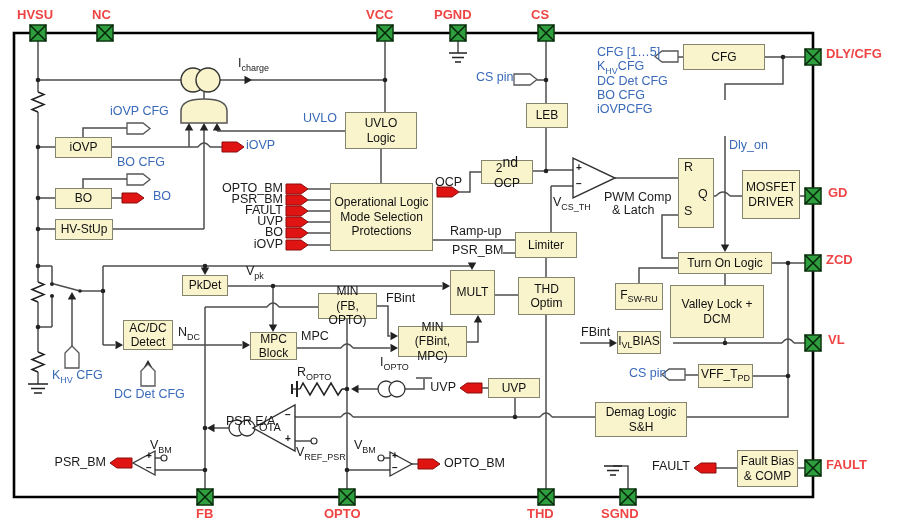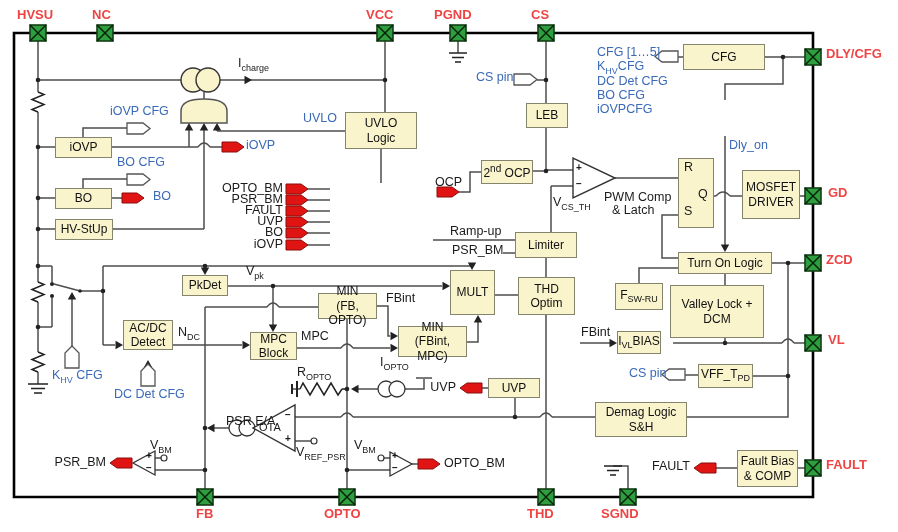--- a/index.html
+++ b/index.html
@@ -4,21 +4,21 @@
 <style>
   html,body{margin:0;padding:0;background:#fff}
   #stage{position:relative;width:898px;height:532px;background:#fff;overflow:hidden;
          font-family:"Liberation Sans","DejaVu Sans",sans-serif;}
   #wires{position:absolute;left:0;top:0;z-index:0}
   .L{position:absolute;z-index:3;white-space:nowrap;font-size:12.5px;color:#1a1a1a;line-height:1.1}
   .pin{font-size:13px;font-weight:bold;color:#ef4444}
   .bl{color:#3a6ab8}
   .sm{font-size:11px}
   .tn{font-size:10px;font-weight:bold}
-  sub{font-size:9px} sup{font-size:10px}
+  sub{font-size:9px} sup{font-size:14px}
   .ra{text-align:right}
   .blk{position:absolute;z-index:2;background:#faf4cd;border:1.4px solid #85856e;
        display:flex;flex-direction:column;align-items:center;justify-content:center;
        font-size:12px;color:#111;text-align:center;line-height:1.2;box-sizing:border-box}
 </style>
 </head>
 <body>
 
 <div id="stage">
 
@@ -231,20 +231,25 @@
     </div>
 <div class="blk" style="left:683px;top:44px;width:82px;height:26px">
       <span>CFG</span>
     </div>
 <div class="blk" style="left:526px;top:103px;width:42px;height:25px">
       <span>LEB</span>
     </div>
 <div class="blk sm" style="left:481px;top:160px;width:52px;height:24px">
       <span><span>2</span><sup>nd</sup><span> OCP</span></span>
     </div>
+<div class="blk" style="left:330px;top:183px;width:103px;height:68px">
+      <span>Operational Logic</span>
+      <span>Mode Selection</span>
+      <span>Protections</span>
+    </div>
 <div class="blk" style="left:515px;top:232px;width:62px;height:26px">
       <span>Limiter</span>
     </div>
 <div class="blk" style="left:678px;top:158px;width:36px;height:70px"></div>
 <div class="blk" style="left:742px;top:170px;width:58px;height:49px">
       <span>MOSFET</span>
       <span>DRIVER</span>
     </div>
 <div class="blk" style="left:678px;top:252px;width:94px;height:22px">
       <span>Turn On Logic</span>

